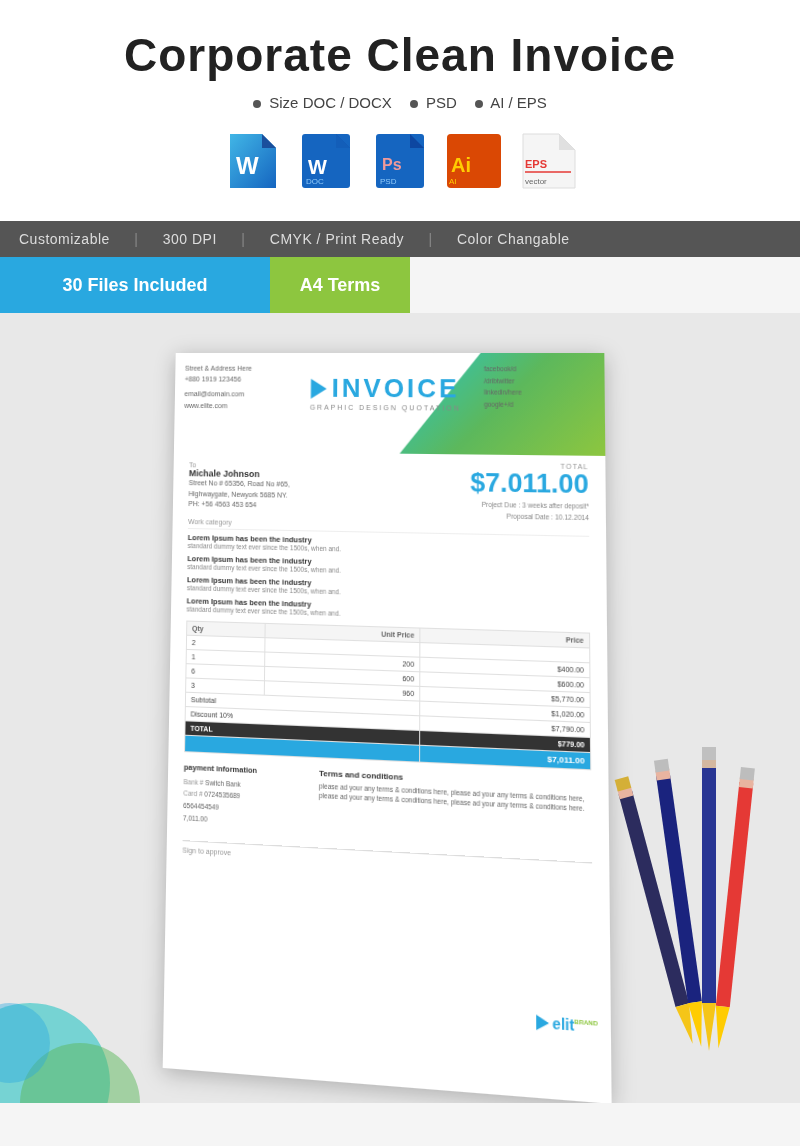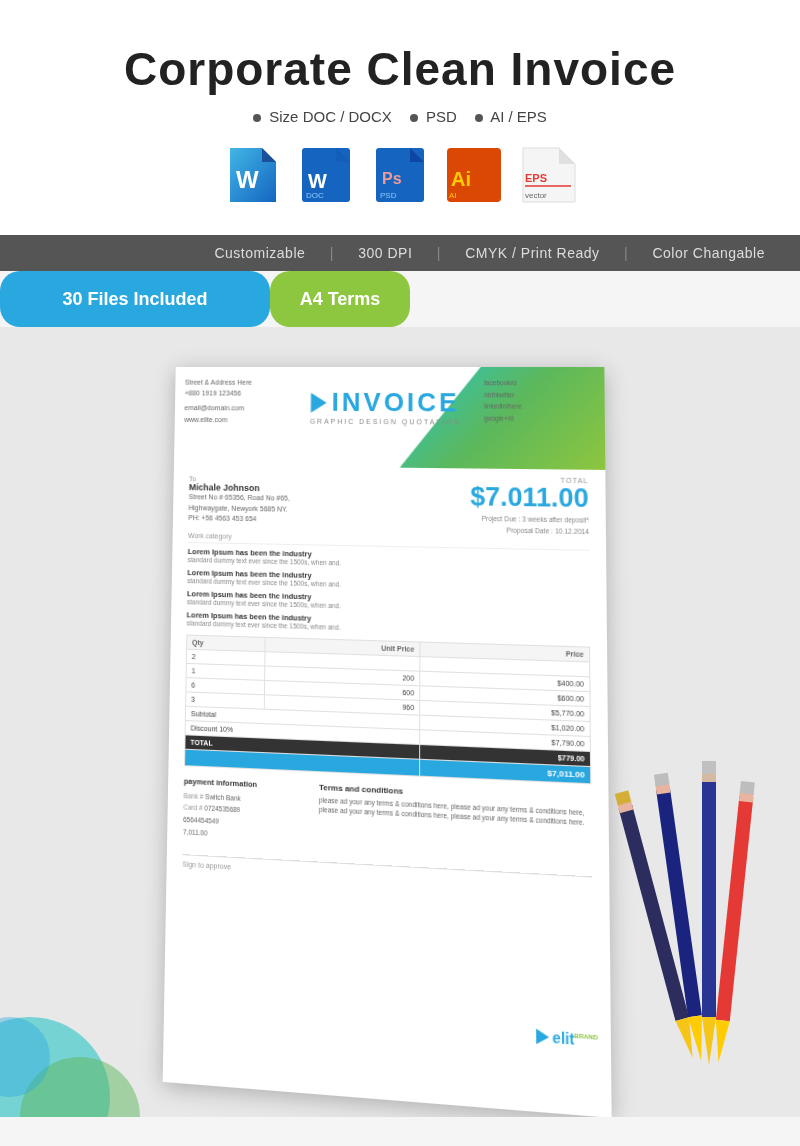--- a/index.html
+++ b/index.html
@@ -8,21 +8,21 @@
       min-height: 1146px;
       background: #f5f5f5;
       font-family: Arial, sans-serif;
       overflow-x: hidden;
     }
 
     
     .header {
       background: #fff;
       text-align: center;
-      padding: 42px 20px 20px;
+      padding: 28px 20px 20px;
     }
     .main-title {
       font-size: 46px;
       font-weight: 900;
       color: #222;
       letter-spacing: 1px;
       margin-bottom: 12px;
     }
     .file-types {
       display: flex;
@@ -54,22 +54,22 @@
       height: 60px;
       display: flex;
       align-items: center;
       justify-content: center;
     }
 
     
     .info-bar {
       background: #555;
       color: #ddd;
-      text-align: right;
-      padding: 10px 20px;
+      text-align: left;
+      padding: 10px 4px;
       font-size: 14px;
       letter-spacing: 0.5px;
     }
     .info-bar span {
       margin: 0 15px;
     }
     .info-bar .sep {
       color: #888;
       margin: 0 5px;
     }
@@ -80,21 +80,20 @@
       height: 56px;
     }
     .feature-item {
       display: flex;
       align-items: center;
       justify-content: center;
       font-weight: 900;
       font-size: 18px;
       color: #fff;
       padding: 0 20px;
-      border-radius: 20px;
     }
     .feature-files {
       background: #29a8e0;
       flex: 0 0 270px;
     }
     .feature-color {
       background: #5cb85c;
       flex: 1;
     }
     .feature-size {

